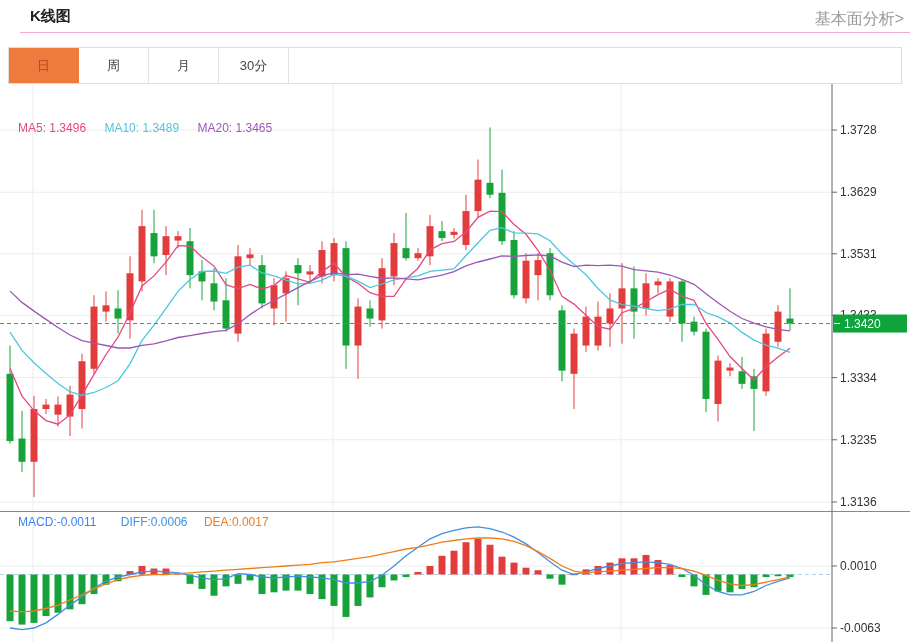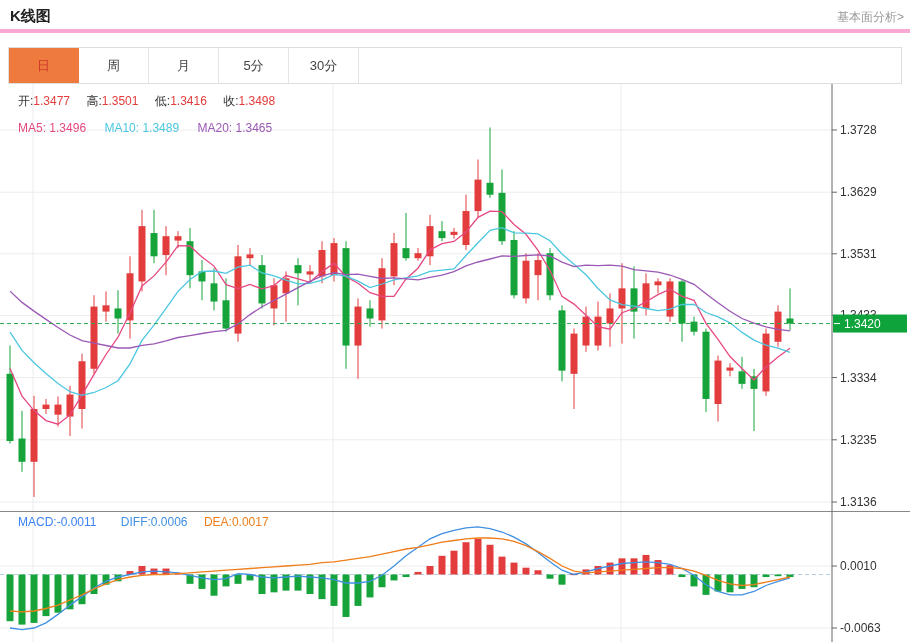--- a/index.html
+++ b/index.html
@@ -5,23 +5,23 @@
   * { margin:0; padding:0; box-sizing:border-box; }
   html,body { background:#fff; }
   body {
     width:910px; height:643px; overflow:hidden;
     font-family:"Liberation Sans","DejaVu Sans",sans-serif;
     -webkit-font-smoothing:antialiased;
   }
   .page { width:910px; height:643px; position:relative; background:#fff; }
 
   
-  .header { height:33px; position:relative; border-bottom:4px solid #f9a8d4; }
+  .header { height:33px; position:relative; border-bottom:1px solid #f9a8d4;margin-left:20px; }
   .title { position:absolute; left:10px; top:7px; font-size:15px; font-weight:bold; color:#222; }
-  .link  { position:absolute; right:6px; top:9px; font-size:12px; color:#999; text-decoration:none; cursor:pointer; }
+  .link  { position:absolute; right:6px; top:9px; font-size:16px; color:#999; text-decoration:none; cursor:pointer; }
 
   
   .tabs {
     margin:14px 8px 0 8px; height:37px;
     border:1px solid #dedede; display:flex; background:#fff;
   }
   .tab {
     width:70px; height:100%; line-height:35px; text-align:center;
     font-size:13px; color:#444; border-right:1px solid #e3e3e3; cursor:pointer;
     flex:0 0 70px;
@@ -56,21 +56,20 @@
 
   <div class="header">
     <span class="title">K线图</span>
     <a class="link">基本面分析&gt;</a>
   </div>
 
   <div class="tabs">
     <div class="tab active">日</div>
     <div class="tab">周</div>
     <div class="tab">月</div>
-    <div class="tab">5分</div>
     <div class="tab">30分</div>
     <div class="filler"></div>
   </div>
 
   <div class="chart-area">
     <svg id="chart-svg" width="910" height="558" viewBox="0 85 910 558">
         <g>
           <line x1="0" y1="131" x2="832" y2="131" stroke="#ececec" stroke-width="1"></line>
           <line x1="0" y1="193.20945945945965" x2="832" y2="193.20945945945965" stroke="#ececec" stroke-width="1"></line>
           <line x1="0" y1="254.79054054054103" x2="832" y2="254.79054054054103" stroke="#ececec" stroke-width="1"></line>
@@ -315,26 +314,20 @@
           <line x1="832" y1="629" x2="837" y2="629" stroke="#666666" stroke-width="1"></line>
           <text x="840" y="633" font-size="12" fill="#333333">-0.0063</text>
         </g>
         <g>
           <rect x="833" y="315.5405405405404" width="74" height="18" fill="#0ea43b"></rect>
           <line x1="834" y1="324.5405405405404" x2="840" y2="324.5405405405404" stroke="#ffffff" stroke-width="1"></line>
           <text x="844" y="328.5405405405404" font-size="12" fill="#ffffff">1.3420</text>
         </g>
       </svg>
 
-    <div class="overlay ohlc-info">
-      <span class="ohlc-item"><span class="lbl">开:</span><span class="val">1.3477</span></span>
-      <span class="ohlc-item"><span class="lbl">高:</span><span class="val">1.3501</span></span>
-      <span class="ohlc-item"><span class="lbl">低:</span><span class="val">1.3416</span></span>
-      <span class="ohlc-item"><span class="lbl">收:</span><span class="val">1.3498</span></span>
-    </div>
 
     <div class="overlay ma-info">
       <span class="ma-item ma5"><span>MA5:</span> <span>1.3496</span></span>
       <span class="ma-item ma10"><span>MA10:</span> <span>1.3489</span></span>
       <span class="ma-item ma20"><span>MA20:</span> <span>1.3465</span></span>
     </div>
 
     <div class="overlay macd-info">
       <span class="macd-item c-macd"><span>MACD:</span><span>-0.0011</span></span>
       <span class="macd-item c-diff"><span>DIFF:</span><span>0.0006</span></span>

